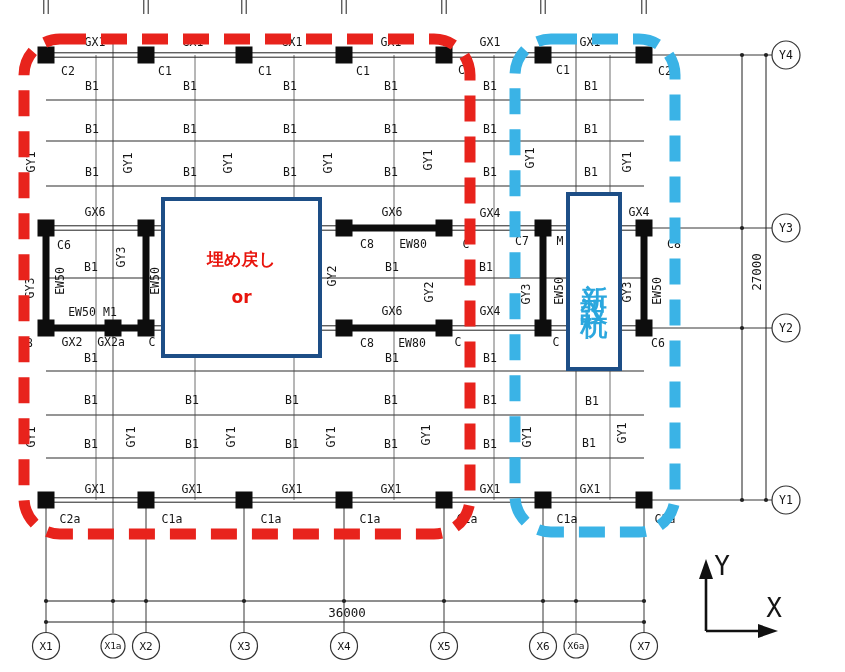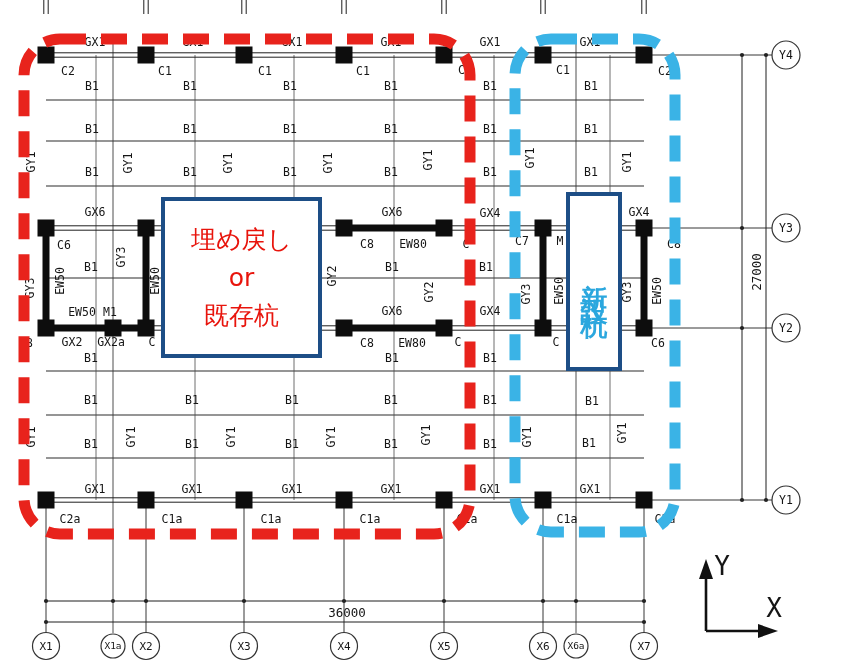--- a/index.html
+++ b/index.html
@@ -2,21 +2,21 @@
 <html><head>
 <meta charset="utf-8">
 <style>
   html,body{margin:0;padding:0;background:#ffffff;}
   .canvas{position:relative;width:845px;height:672px;background:#ffffff;overflow:hidden;
           font-family:"DejaVu Sans", "Liberation Sans", sans-serif;}
   svg text{font-family:"DejaVu Sans Mono","Liberation Mono",monospace;fill:#151515;}
   .note{position:absolute;background:#ffffff;border:4px solid #1d4e86;box-sizing:border-box;}
   .note-red{left:161px;top:197px;width:161px;height:161px;display:flex;flex-direction:column;
             justify-content:center;align-items:center;text-align:center;
-            color:#e8140c;font-size:25px;line-height:38px;font-weight:400;
+            color:#e8140c;font-size:17px;line-height:38px;font-weight:700;
             font-family:"DejaVu Sans","Liberation Sans",sans-serif;}
   .note-blue{left:566px;top:192px;width:56px;height:179px;display:flex;align-items:center;justify-content:center;
              color:#2ba7de;font-size:27px;font-weight:600;
              writing-mode:vertical-rl;text-orientation:upright;letter-spacing:13px;
              font-family:"DejaVu Sans","Liberation Sans",sans-serif;}
 </style>
 </head>
 <body>
 
 <div class="canvas">
@@ -298,18 +298,17 @@
         <text x="0" y="0" transform="translate(774,609)" font-size="26" text-anchor="middle" dominant-baseline="middle" fill="#111" font-family="DejaVu Sans, sans-serif">X</text>
       </g>
       <g>
         <rect x="24" y="39" width="446" height="495" rx="36" fill="none" stroke="#e8231c" stroke-width="11" stroke-dasharray="26 15"></rect>
         <rect x="515" y="39" width="160" height="493" rx="36" fill="none" stroke="#3ab3e6" stroke-width="11" stroke-dasharray="26 15"></rect>
       </g>
     </svg>
   <div class="note note-red">
     <div>埋め戻し</div>
     <div>or</div>
-    <div>既存杭</div>
   </div>
   <div class="note note-blue">
     <span>新設杭</span>
   </div>
 </div>
 
 </body></html>

